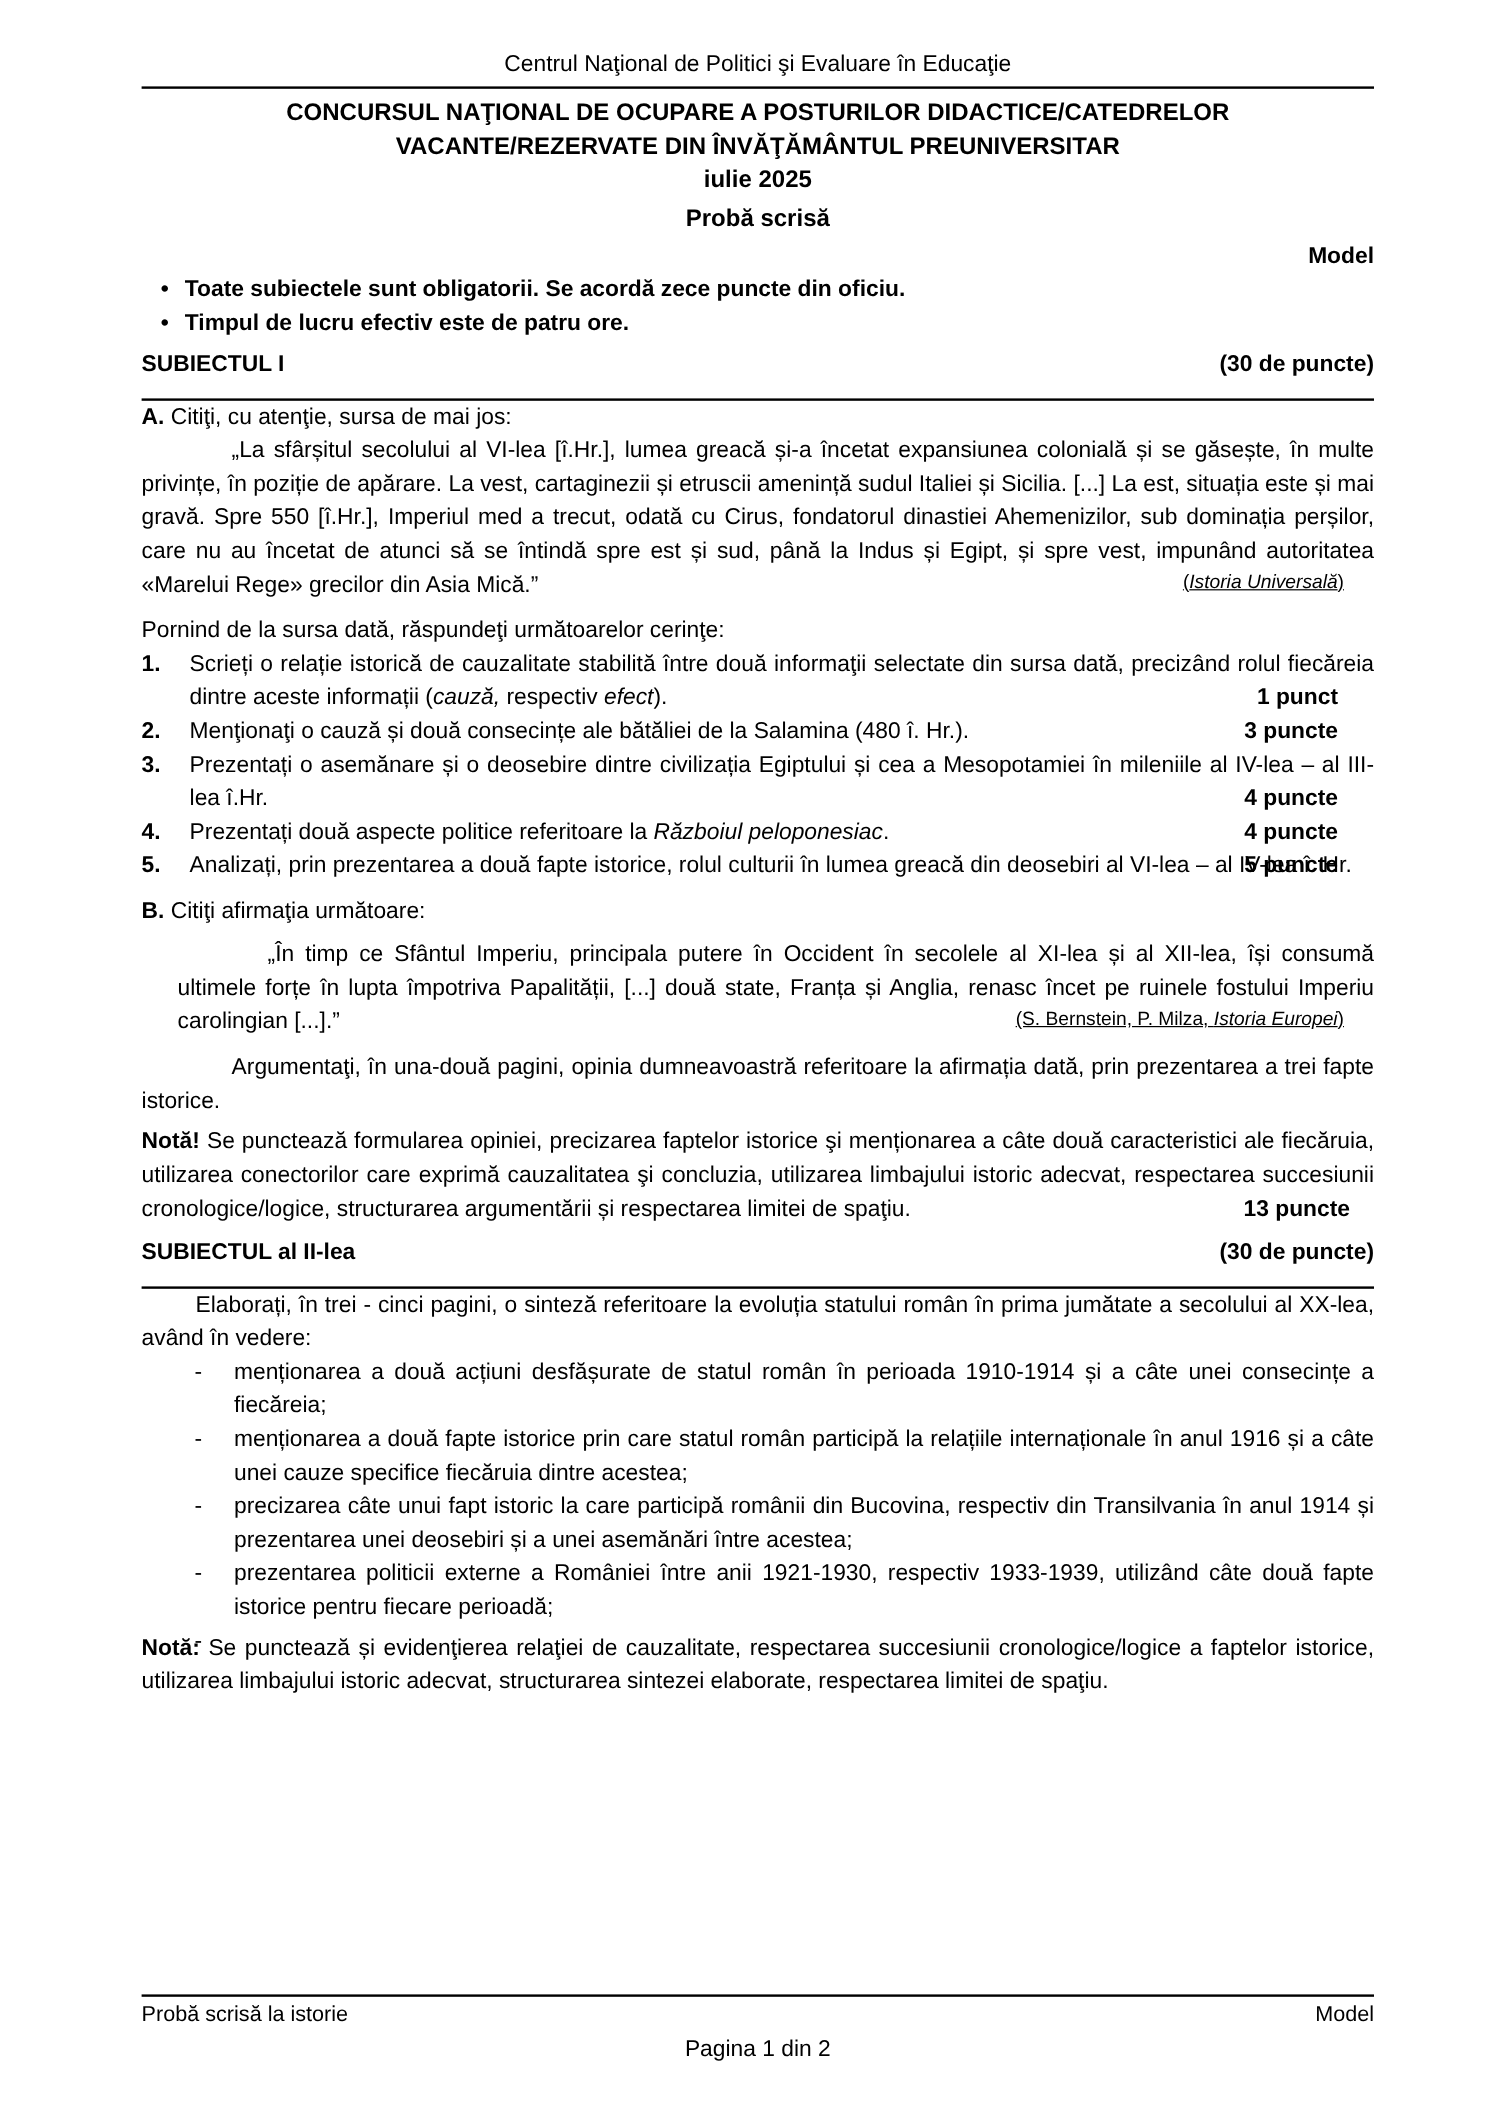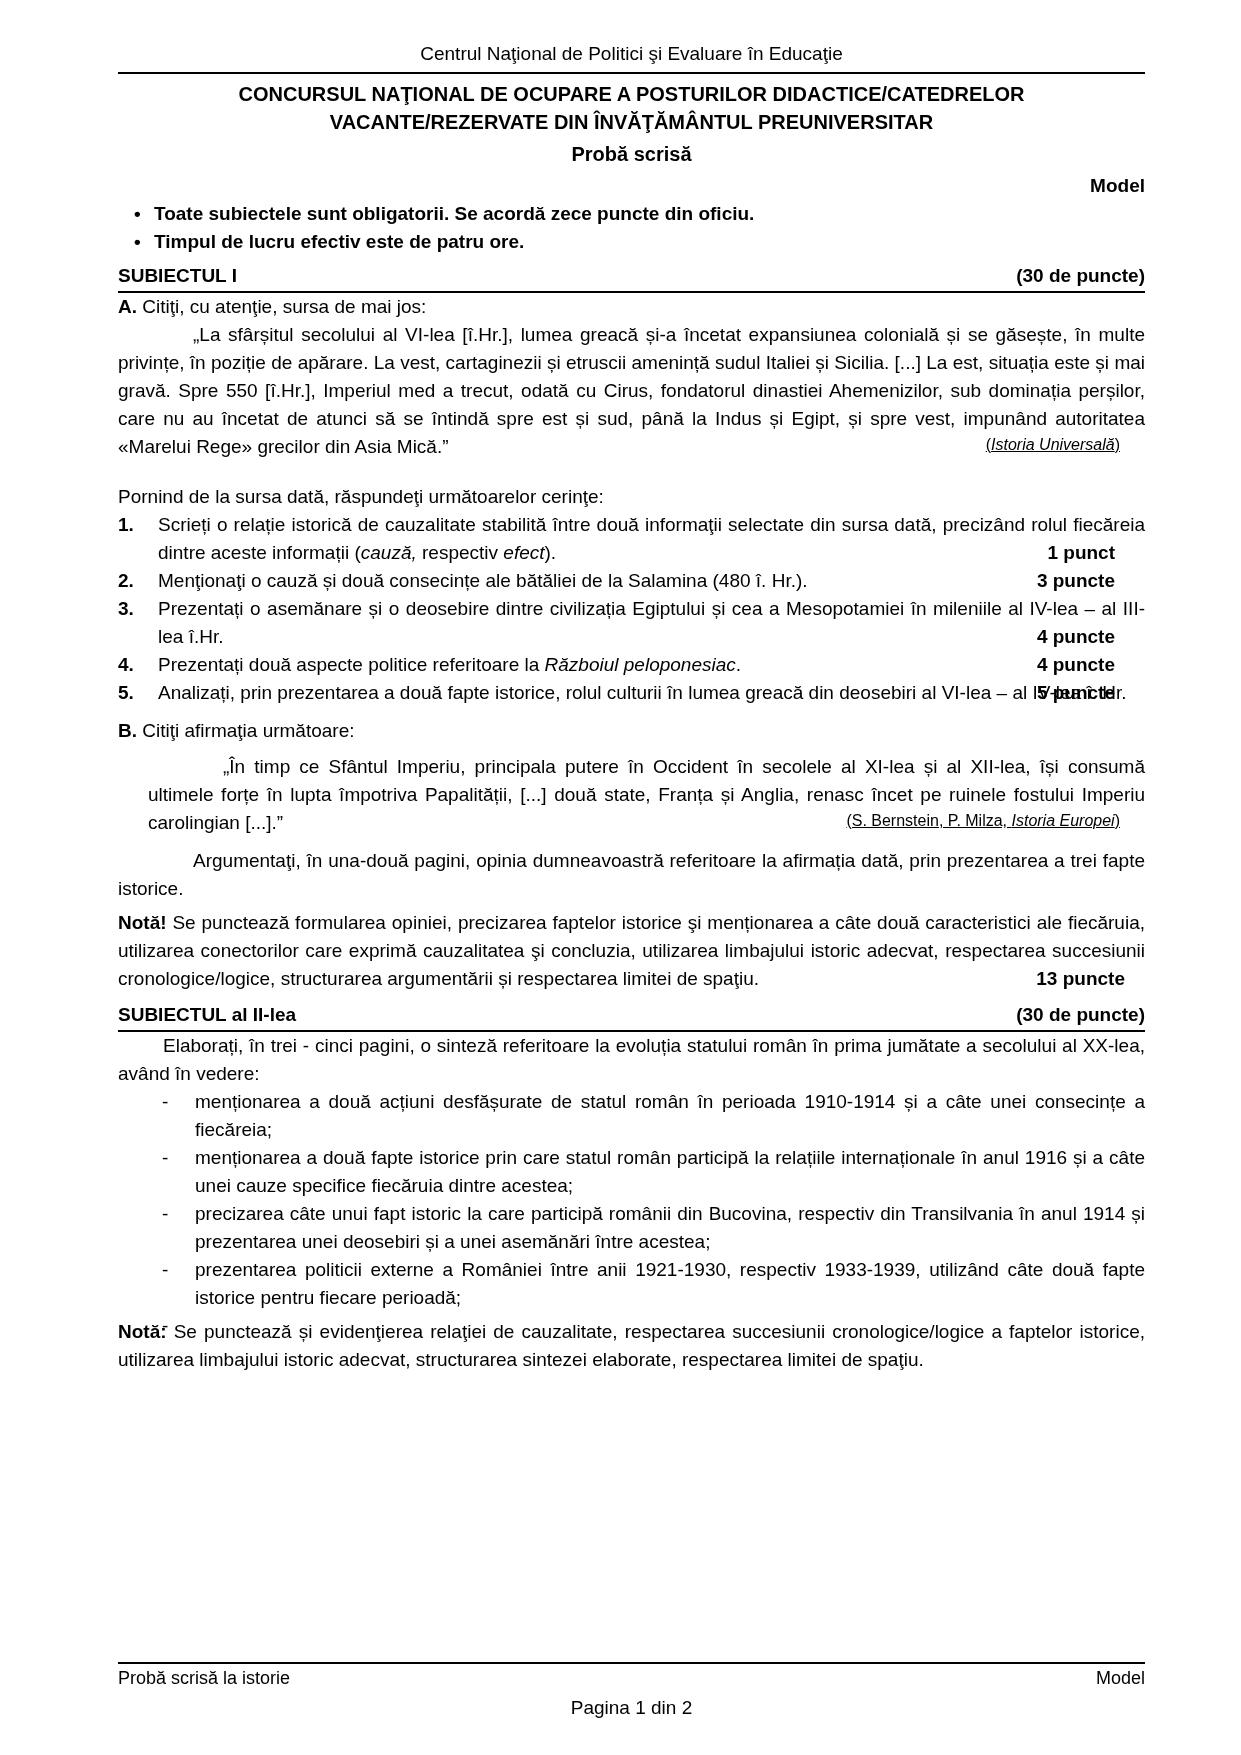--- a/index.html
+++ b/index.html
@@ -11,25 +11,25 @@
   .content{padding:40px 96px 0 118px;}
   .center{text-align:center;}
   .right{text-align:right;}
   .bold{font-weight:bold;}
   .hdr-line{border-bottom:2px solid #000;margin-top:4px;}
   .title-block{margin-top:6px;font-weight:bold;font-size:20px;}
   .proba-block{margin-top:4px;font-weight:bold;font-size:20px;}
   .model-line{margin-top:4px;font-weight:bold;}
   .bullet-item{position:relative;padding-left:36px;font-weight:bold;}
   .bmark{position:absolute;left:16px;}
-  .sec-heading{display:flex;justify-content:space-between;font-weight:bold;border-bottom:2px solid #000;margin-top:6px;padding-bottom:1px;}
+  .sec-heading{display:flex;justify-content:space-between;font-weight:bold;border-bottom:2px solid #000;margin-top:6px;padding-bottom:14px;}
   .part-intro{}
   .quote-block{position:relative;text-align:justify;text-indent:75px;}
   .attribution{position:absolute;right:25px;bottom:2px;font-size:16px;text-indent:0;text-decoration:underline;}
-  .prompt{margin-top:22px;}
+  .prompt{margin-top:10px;}
   .qitem{position:relative;padding-left:40px;text-align:justify;}
   .qnum{position:absolute;left:0;font-weight:bold;}
   .qpoints{position:absolute;right:30px;bottom:0;font-weight:bold;}
   .partB{margin-top:10px;}
   .quoteB{margin-top:8px;margin-left:30px;}
   .task-par{margin-top:10px;text-indent:75px;text-align:justify;}
   .note{position:relative;margin-top:6px;text-align:justify;}
   .npoints{position:absolute;right:20px;bottom:0;font-weight:bold;}
   .sec2{margin-top:8px;}
   .intro2{text-indent:45px;text-align:justify;}
@@ -44,20 +44,21 @@
 <body>
 
 <div class="content">
 
   <div class="center">Centrul Naţional de Politici şi Evaluare în Educaţie</div>
   <div class="hdr-line"></div>
 
   <div class="title-block center">
     <div>CONCURSUL NAŢIONAL DE OCUPARE A POSTURILOR DIDACTICE/CATEDRELOR</div>
     <div>VACANTE/REZERVATE DIN ÎNVĂŢĂMÂNTUL PREUNIVERSITAR</div>
+    <div>iulie 2025</div>
   </div>
 
   <div class="proba-block center">
     <div>Probă scrisă</div>
   </div>
 
   <div class="model-line right">Model</div>
 
   <div class="bullet-item">
     <span class="bmark">•</span>

